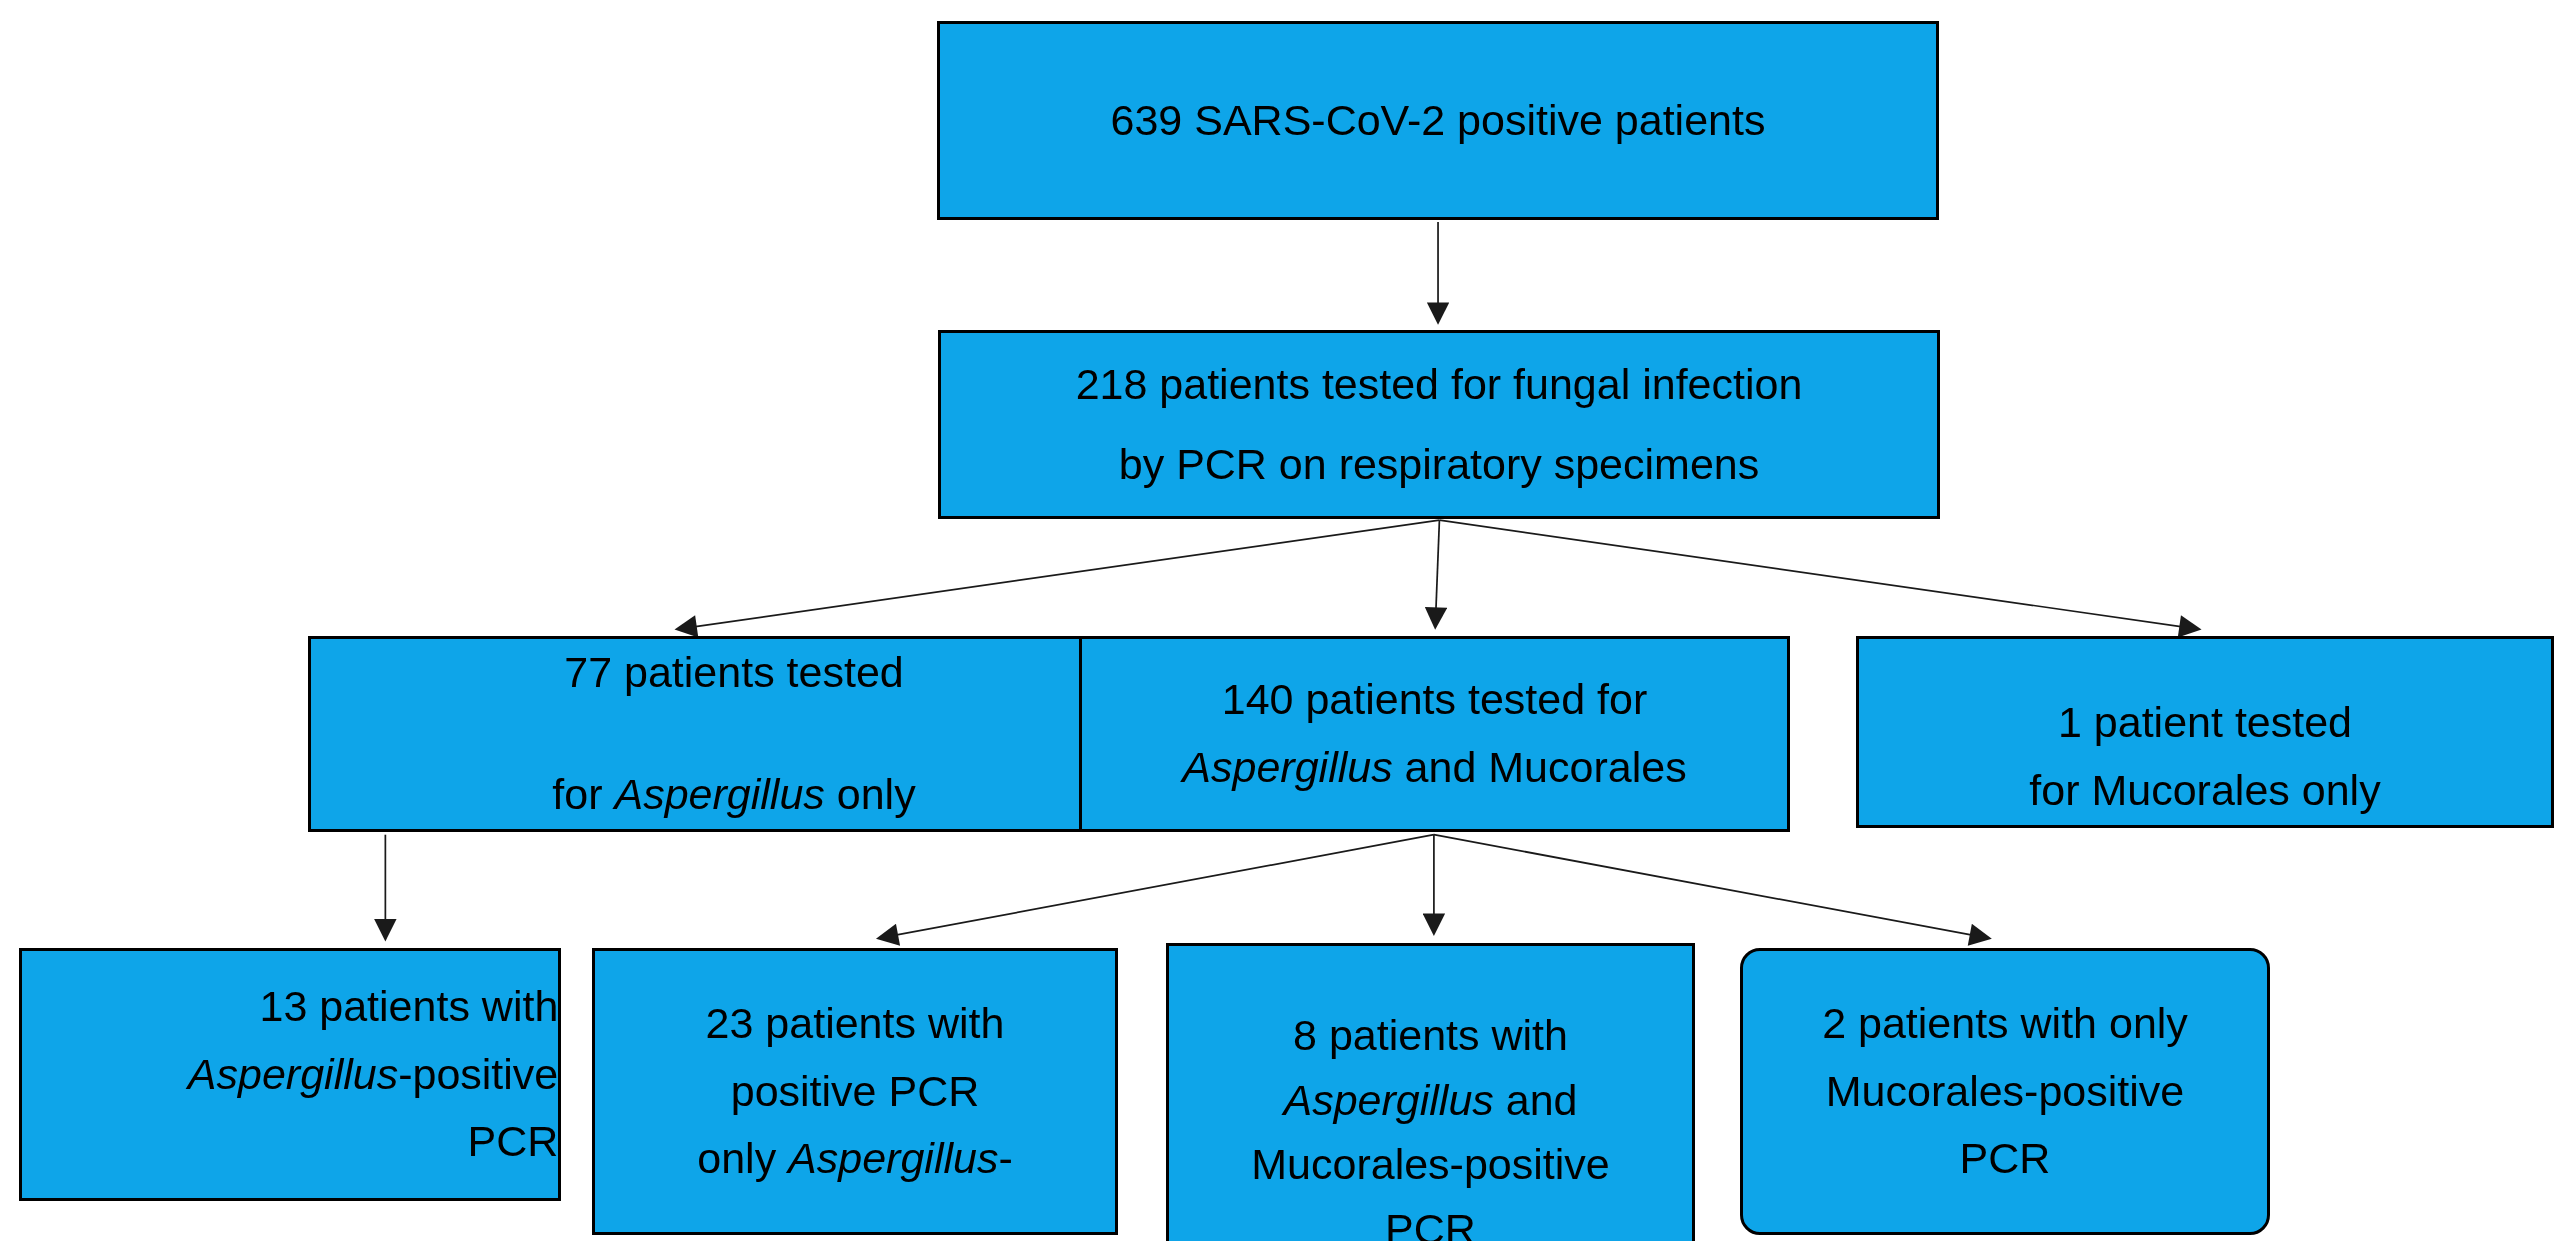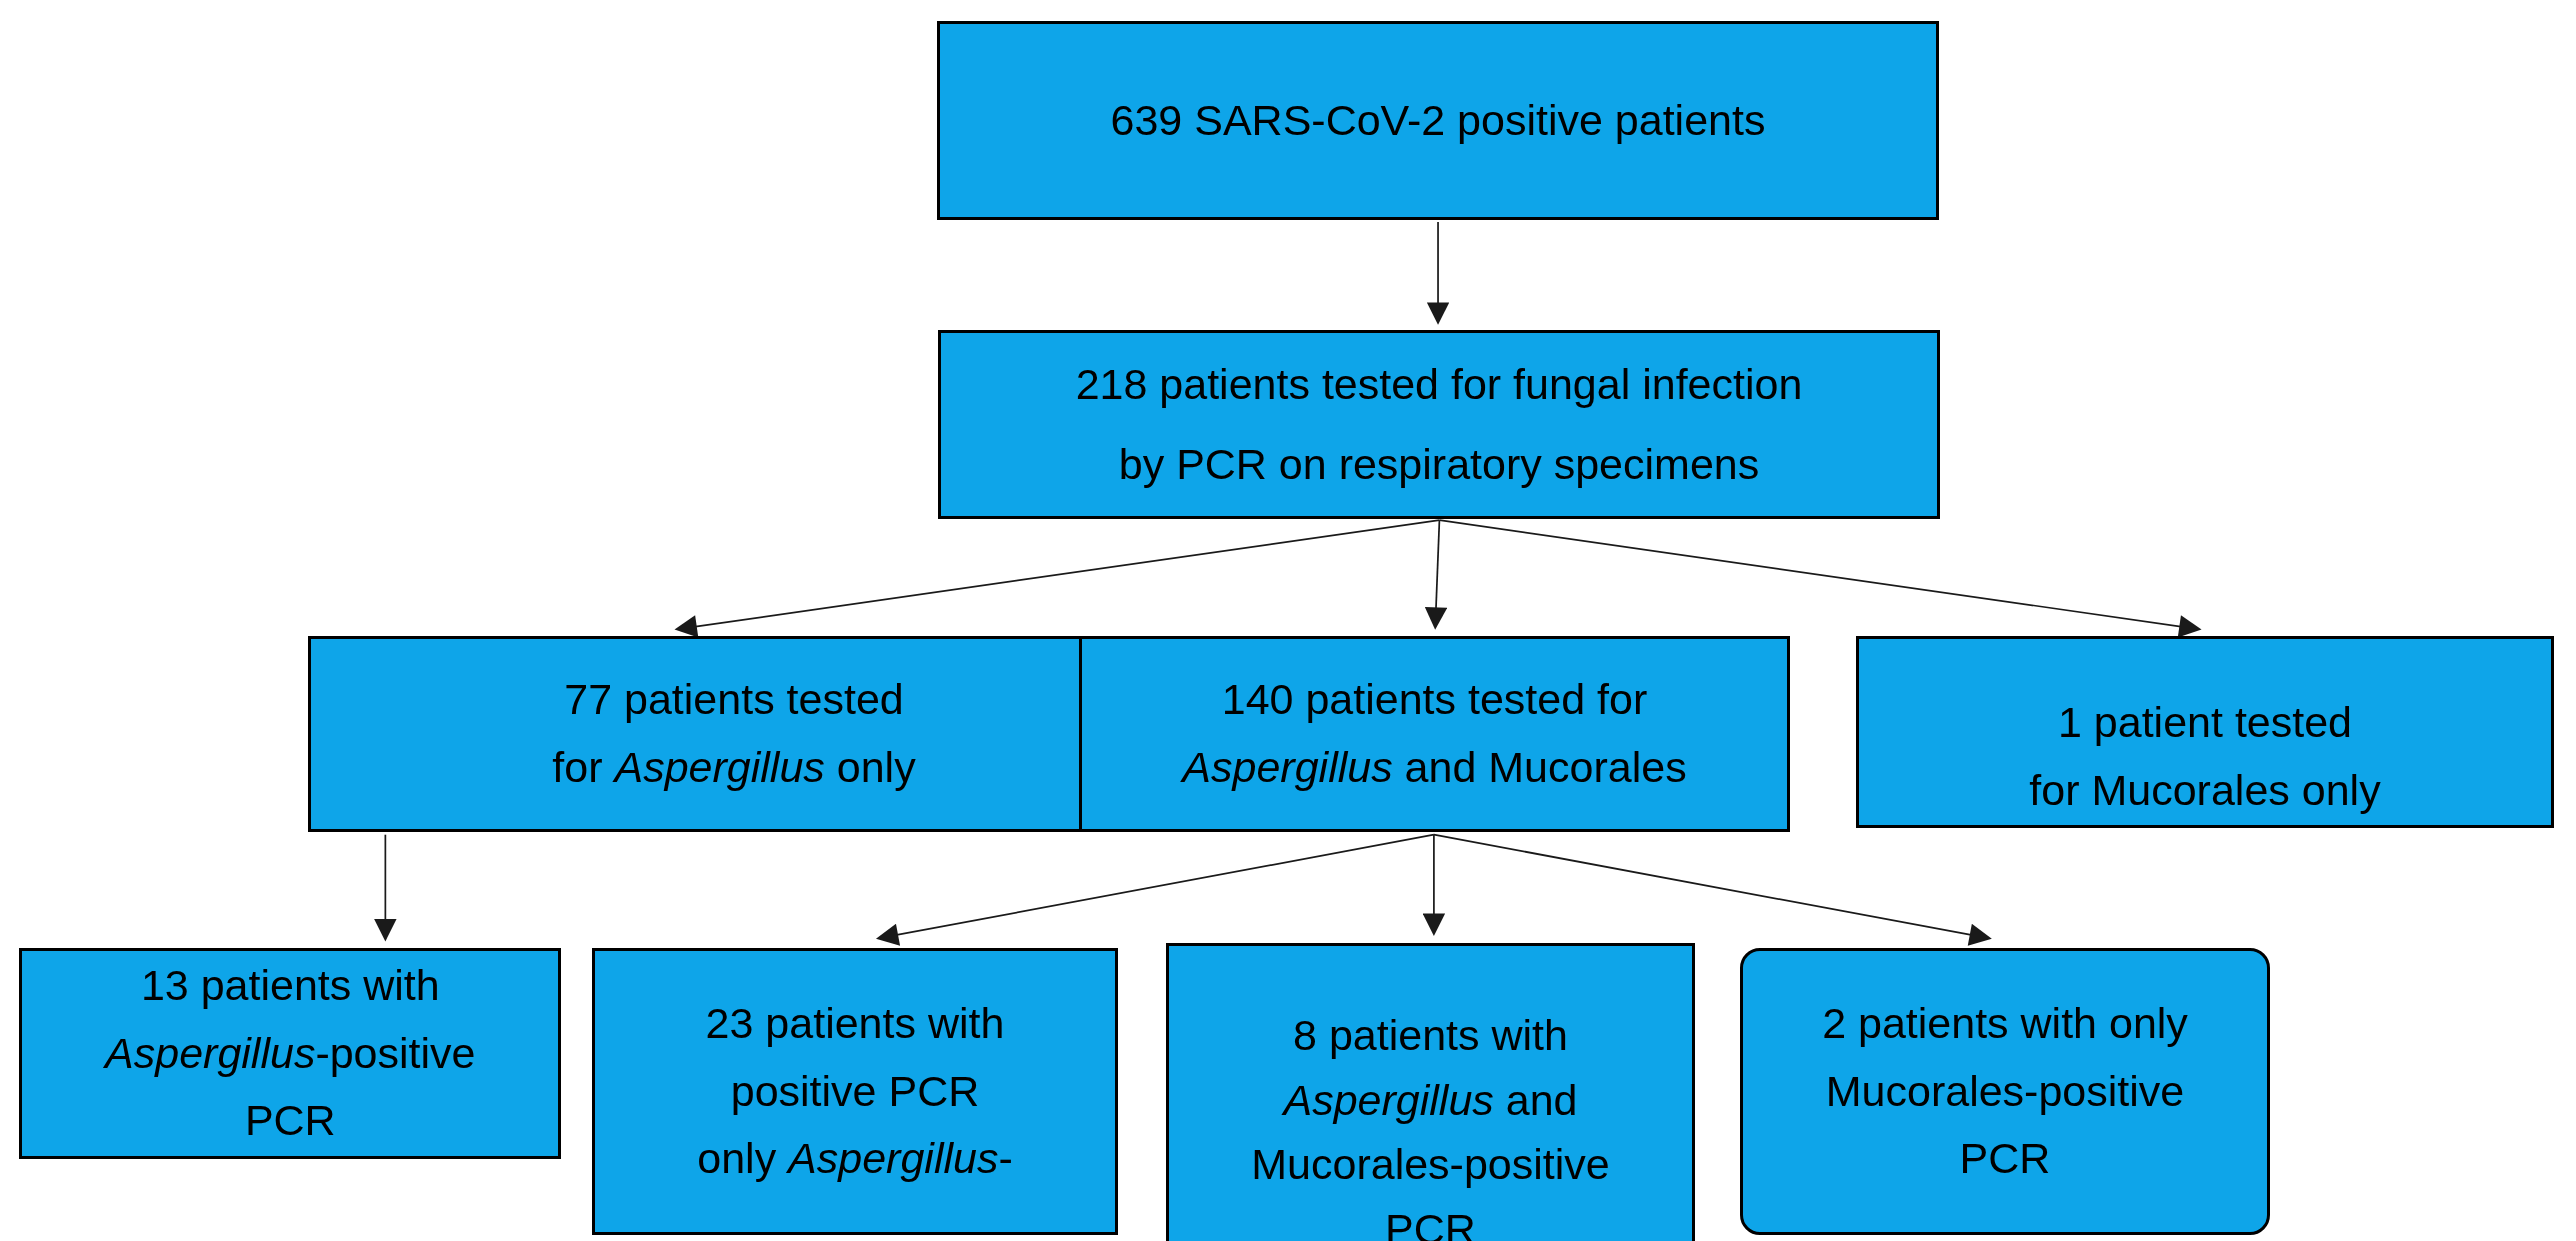--- a/index.html
+++ b/index.html
@@ -68,36 +68,36 @@
 
   <div class="node" style="left:937px; top:21px; width:1002px; height:199px;">
     <div class="line"><span>639 SARS-CoV-2 positive patients</span></div>
   </div>
 
   <div class="node" style="left:938px; top:330px; width:1002px; height:189px;gap:12px;">
     <div class="line"><span>218 patients tested for fungal infection</span></div>
     <div class="line"><span>by PCR on respiratory specimens</span></div>
   </div>
 
-  <div class="node" style="left:308px; top:636px; width:852px; height:196px;">
+  <div class="node" style="left:308px; top:636px; width:852px; height:196px;justify-content:space-between;">
     <div class="line"><span>77 patients tested</span></div>
     <div class="line"><span>for </span><span class="it">Aspergillus</span><span> only</span></div>
   </div>
 
   <div class="node" style="left:1079px; top:636px; width:711px; height:196px;">
     <div class="line"><span>140 patients tested for</span></div>
     <div class="line"><span class="it">Aspergillus</span><span> and Mucorales</span></div>
   </div>
 
   <div class="node" style="left:1856px; top:636px; width:698px; height:192px;justify-content:flex-end;">
     <div class="line"><span>1 patient tested</span></div>
     <div class="line"><span>for Mucorales only</span></div>
   </div>
 
-  <div class="node" style="left:19.3px; top:948px; width:542px; height:211px;">
+  <div class="node" style="left:19.3px; top:948px; width:542px; height:253px;align-items:flex-end;">
     <div class="line"><span>13 patients with</span></div>
     <div class="line"><span class="it">Aspergillus</span><span>-positive</span></div>
     <div class="line"><span>PCR</span></div>
   </div>
 
   <div class="node" style="left:592px; top:948px; width:526px; height:287px;">
     <div class="line"><span>23 patients with</span></div>
     <div class="line"><span>positive PCR</span></div>
     <div class="line"><span>only </span><span class="it">Aspergillus</span><span>-</span></div>
   </div>

